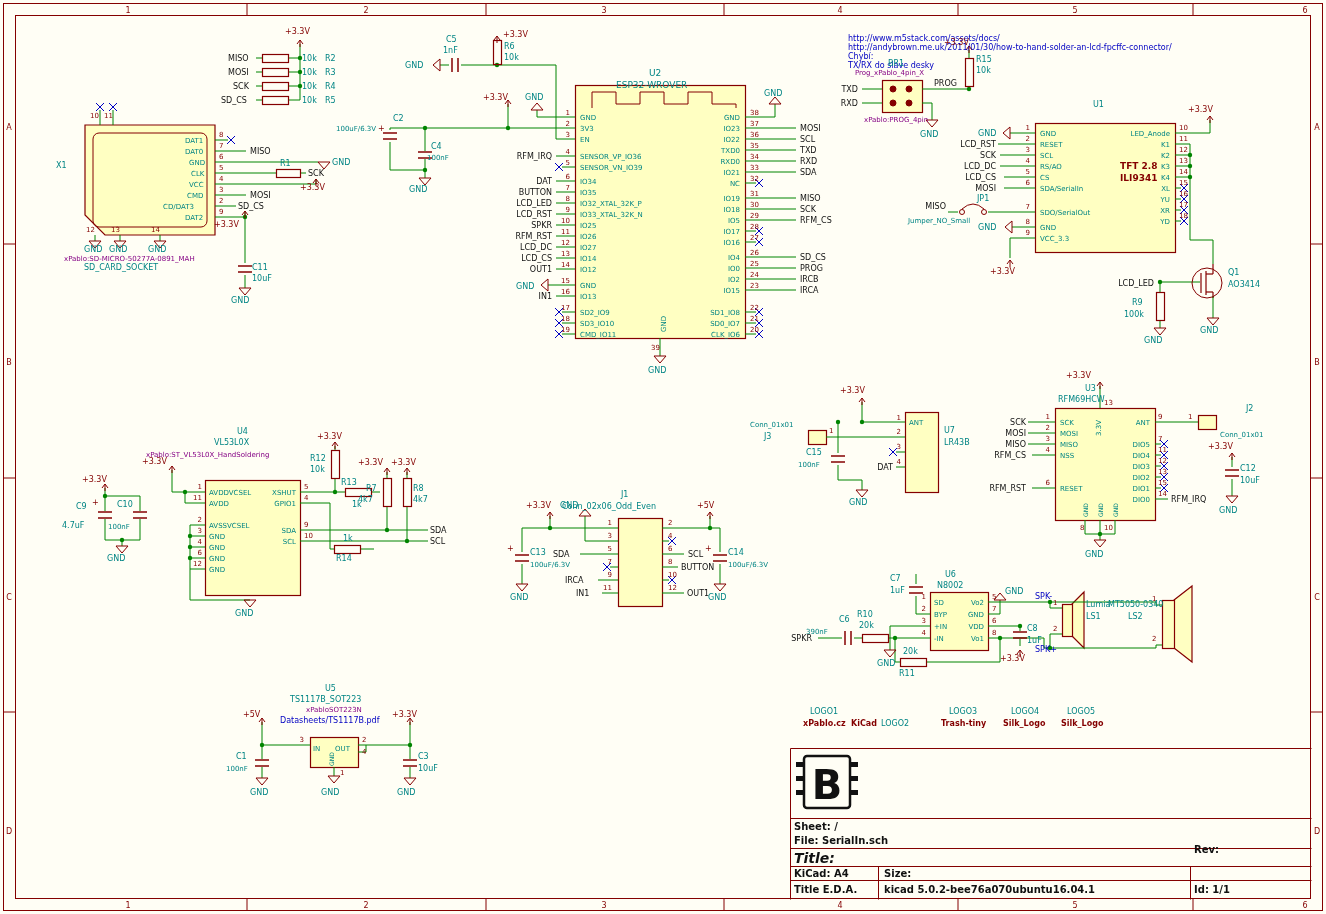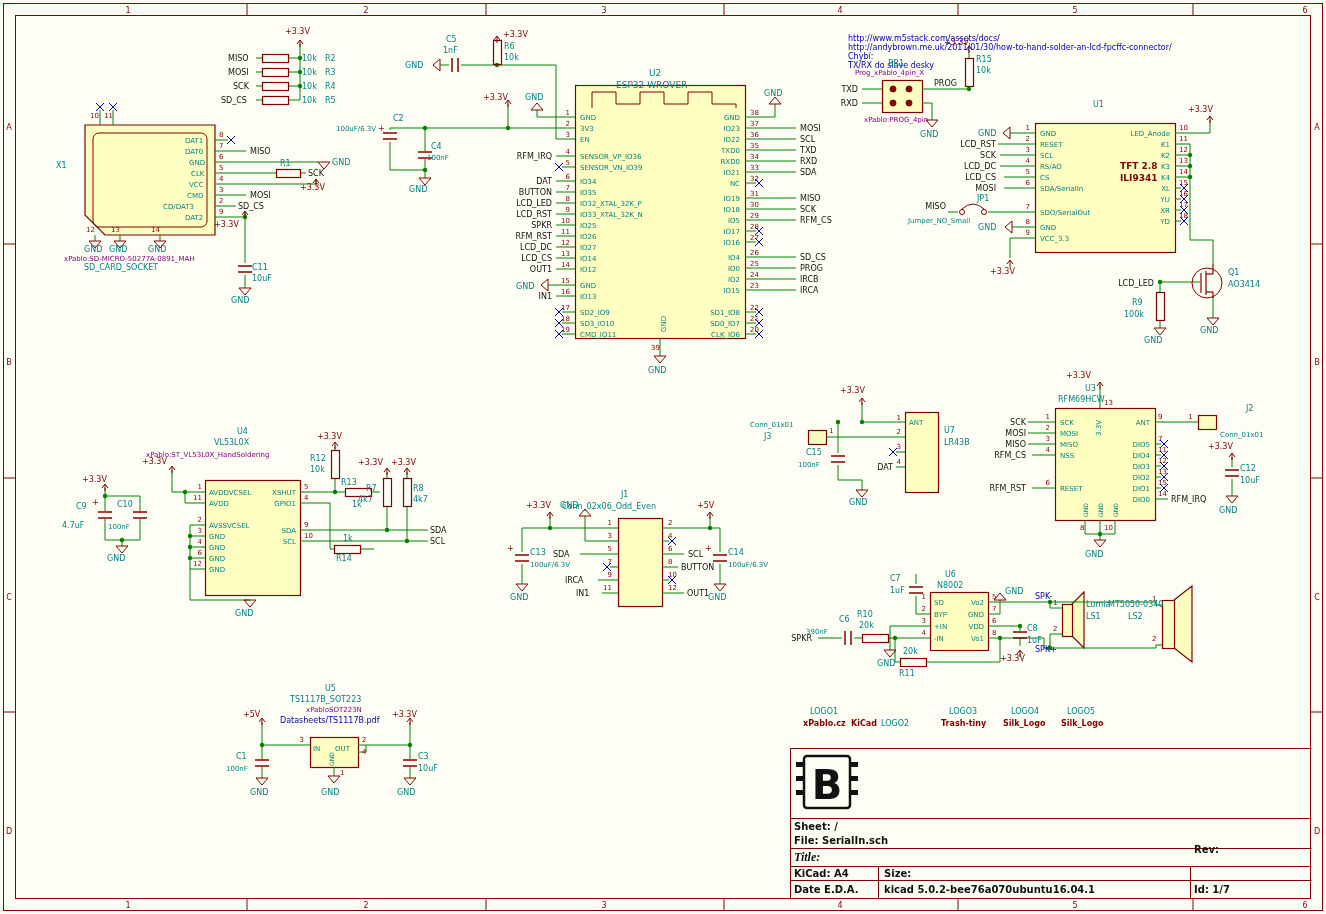--- a/index.html
+++ b/index.html
@@ -1,21 +1,21 @@
 <!DOCTYPE html>
 <html><head>
 <meta charset="utf-8">
 <style>
   html,body{margin:0;padding:0;background:#e8e8e8;}
   .stage{position:relative;width:1326px;height:914px;background:#fffef5;overflow:hidden;
          font-family:"DejaVu Sans",sans-serif;}
   .stage svg{position:absolute;left:0;top:0;}
   svg text{font-family:"DejaVu Sans",sans-serif;}
   .tb span{position:absolute;font-size:10px;color:#111;white-space:pre;font-weight:bold;}
-  .tb .title{font-size:12px;font-weight:bold;font-style:italic;font-family:Liberation Serif, serif;}
+  .tb .title{font-size:14px;font-weight:bold;font-style:italic;}
 </style>
 </head>
 <body>
 
 <div class="stage">
   <svg id="cv" width="1326" height="914" viewBox="0 0 1326 914">
       <rect x="3.5" y="3.5" width="1319" height="907" fill="none" stroke="#840000"></rect>
       <rect x="15.5" y="15.5" width="1295" height="883" fill="none" stroke="#840000"></rect>
       <line x1="247" y1="3.5" x2="247" y2="15.5" stroke="#840000"></line>
       <line x1="247" y1="898.5" x2="247" y2="910.5" stroke="#840000"></line>
@@ -997,17 +997,17 @@
       <text x="1061" y="726" fill="#840000" font-size="8" font-weight="bold">Silk_Logo</text>
     </svg>
 
   <div class="tb">
     <span style="left:794px;top:821px">Sheet: /</span>
     <span style="left:794px;top:835px">File: SerialIn.sch</span>
     <span class="title" style="left:794px;top:850px">Title:</span>
     <span style="left:794px;top:868px">KiCad: A4</span>
     <span style="left:884px;top:868px">Size:</span>
     <span style="left:1194px;top:844px">Rev:</span>
-    <span style="left:794px;top:884px">Date E.D.A.</span>
+    <span style="left:794px;top:884px">Title E.D.A.</span>
     <span style="left:884px;top:884px">kicad 5.0.2-bee76a070ubuntu16.04.1</span>
-    <span style="left:1194px;top:884px">Id: 1/7</span>
+    <span style="left:1194px;top:884px">Id: 1/1</span>
   </div>
 </div>
 
 </body></html>

